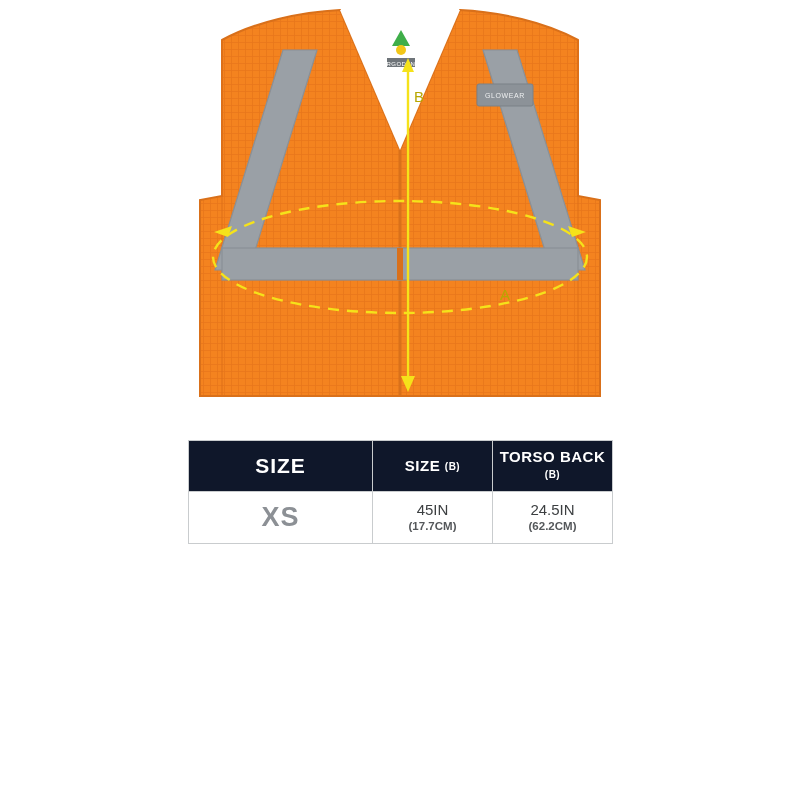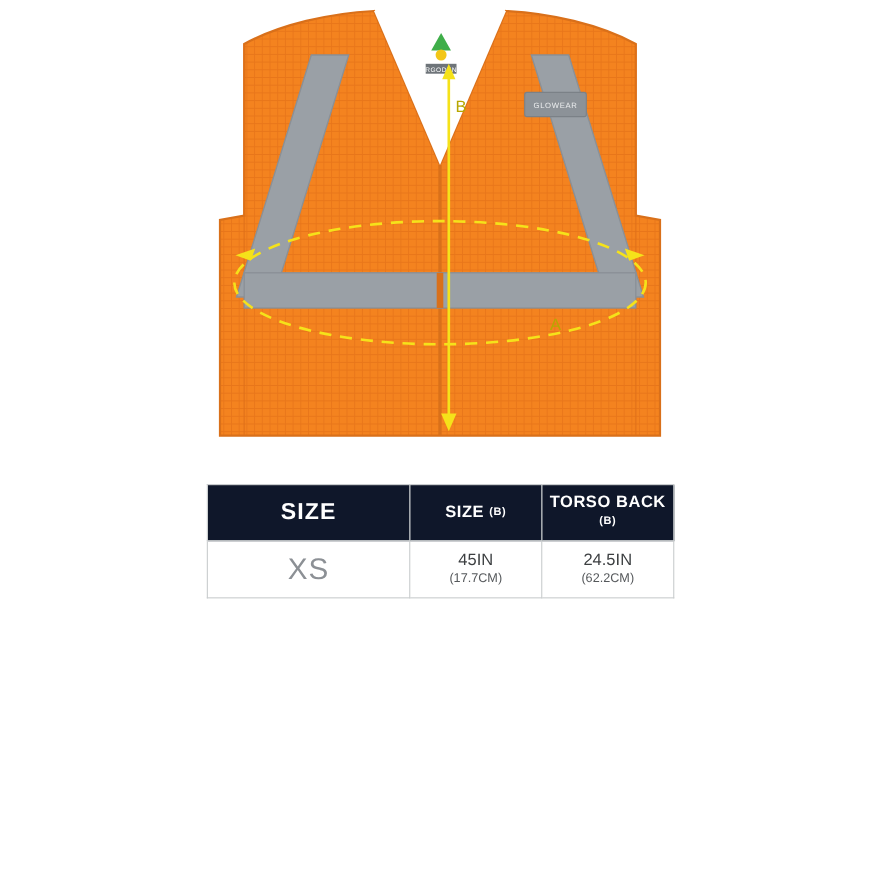--- a/index.html
+++ b/index.html
@@ -62,35 +62,36 @@
     vertical-align: middle;
   }
   .col-size { width: 184px; }
   .col-torso { width: 120px; }
   .col-cback { width: 120px; }
 
   tbody tr { height: 52px; }
   td.size-cell {
     color: #8c9095;
     font-size: 27px;
-    font-weight: normal;
+    font-weight: bold;
     letter-spacing: 1px;
     padding-left: 18px;
     text-align: left;
   }
   td.meas-cell {
     color: #3c3f41;
     font-size: 15px;
     line-height: 1.18;
   }
   td.meas-cell .cm {
     display: block;
     font-size: 11.5px;
     color: #55585b;
     margin-top: 1px;
+    font-weight: bold;
   }
 </style>
 </head>
 <body>
 
 <div id="vest-area">
   <svg id="vest-svg" width="800" height="430" viewBox="0 0 800 430">
     <defs>
       <pattern id="mesh" width="7" height="7" patternUnits="userSpaceOnUse">
         <rect width="7" height="7" fill="#F4831F"></rect>

